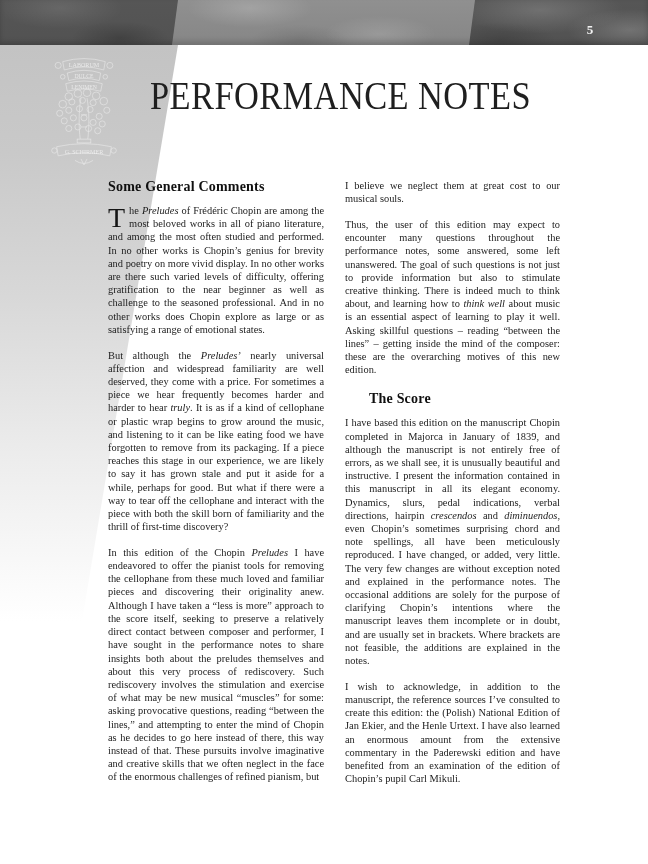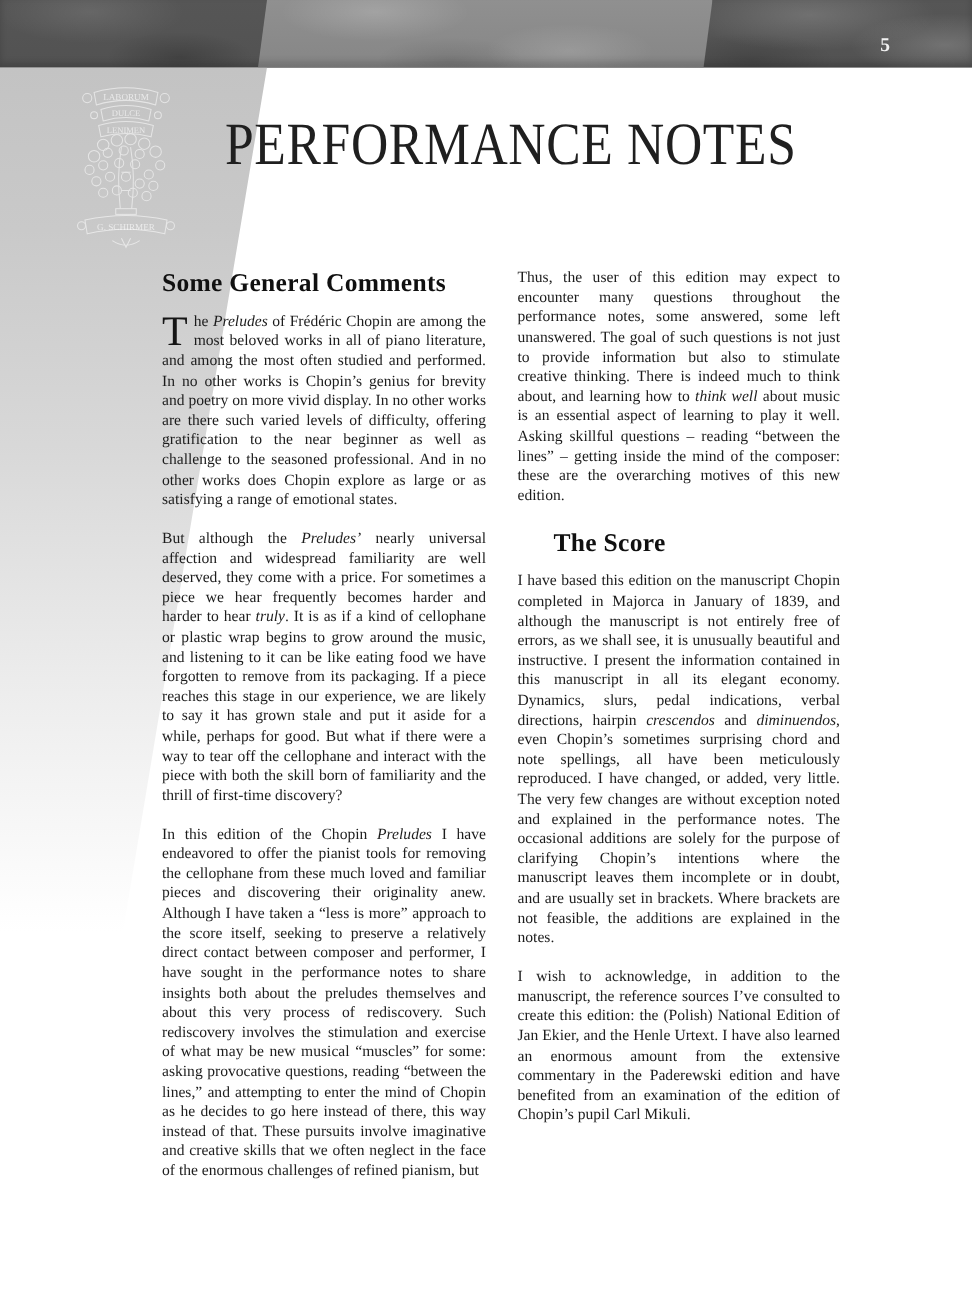--- a/index.html
+++ b/index.html
@@ -45,21 +45,21 @@
   .title{
     position:absolute;left:150px;top:72px;margin:0;
     font-size:40px;font-weight:400;color:#1f1f1f;white-space:nowrap;
     letter-spacing:0.5px;transform:scaleX(0.86);transform-origin:0 0;
   }
   
   .col{position:absolute;top:179px;color:#1c1c1c;}
   .col-left{left:108px;width:216px;}
   .col-right{left:345px;width:215px;}
   .col h2{
-    margin:0 0 9px 0;font-size:17px;font-weight:700;color:#101010;letter-spacing:0.2px;
+    margin:0 0 9px 0;font-size:14px;font-weight:700;color:#101010;letter-spacing:0.2px;
   }
   .col h2.score{margin-top:15px;margin-left:24px;}
   .col p{
     margin:0 0 12.5px 0;font-size:10.4px;line-height:13.2px;text-align:justify;
   }
   .col p:last-child{margin-bottom:0;}
   .dropcap{
     float:left;font-size:28px;line-height:23px;padding:2px 4px 0 0;color:#151515;
   }
 </style>
@@ -126,19 +126,20 @@
   <h1 class="title">PERFORMANCE NOTES</h1>
 
   <div class="col col-left">
     <h2>Some General Comments</h2>
     <p><span class="dropcap">T</span><span>he <i>Preludes</i> of Frédéric Chopin are among the most beloved works in all of piano literature, and among the most often studied and performed. In no other works is Chopin’s genius for brevity and poetry on more vivid display. In no other works are there such varied levels of difficulty, offering gratification to the near beginner as well as challenge to the seasoned professional. And in no other works does Chopin explore as large or as satisfying a range of emotional states.</span></p>
     <p>But although the <i>Preludes’</i> nearly universal affection and widespread familiarity are well deserved, they come with a price. For sometimes a piece we hear frequently becomes harder and harder to hear <i>truly</i>. It is as if a kind of cellophane or plastic wrap begins to grow around the music, and listening to it can be like eating food we have forgotten to remove from its packaging. If a piece reaches this stage in our experience, we are likely to say it has grown stale and put it aside for a while, perhaps for good. But what if there were a way to tear off the cellophane and interact with the piece with both the skill born of familiarity and the thrill of first-time discovery?</p>
     <p>In this edition of the Chopin <i>Preludes</i> I have endeavored to offer the pianist tools for removing the cellophane from these much loved and familiar pieces and discovering their originality anew. Although I have taken a “less is more” approach to the score itself, seeking to preserve a relatively direct contact between composer and performer, I have sought in the performance notes to share insights both about the preludes themselves and about this very process of rediscovery. Such rediscovery involves the stimulation and exercise of what may be new musical “muscles” for some: asking provocative questions, reading “between the lines,” and attempting to enter the mind of Chopin as he decides to go here instead of there, this way instead of that. These pursuits involve imaginative and creative skills that we often neglect in the face of the enormous challenges of refined pianism, but</p>
   </div>
 
   <div class="col col-right">
+    <p>I believe we neglect them at great cost to our musical souls.</p>
     <p>Thus, the user of this edition may expect to encounter many questions throughout the performance notes, some answered, some left unanswered. The goal of such questions is not just to provide information but also to stimulate creative thinking. There is indeed much to think about, and learning how to <i>think well</i> about music is an essential aspect of learning to play it well. Asking skillful questions – reading “between the lines” – getting inside the mind of the composer: these are the overarching motives of this new edition.</p>
     <h2 class="score">The Score</h2>
     <p>I have based this edition on the manuscript Chopin completed in Majorca in January of 1839, and although the manuscript is not entirely free of errors, as we shall see, it is unusually beautiful and instructive. I present the information contained in this manuscript in all its elegant economy. Dynamics, slurs, pedal indications, verbal directions, hairpin <i>crescendos</i> and <i>diminuendos</i>, even Chopin’s sometimes surprising chord and note spellings, all have been meticulously reproduced. I have changed, or added, very little. The very few changes are without exception noted and explained in the performance notes. The occasional additions are solely for the purpose of clarifying Chopin’s intentions where the manuscript leaves them incomplete or in doubt, and are usually set in brackets. Where brackets are not feasible, the additions are explained in the notes.</p>
     <p>I wish to acknowledge, in addition to the manuscript, the reference sources I’ve consulted to create this edition: the (Polish) National Edition of Jan Ekier, and the Henle Urtext. I have also learned an enormous amount from the extensive commentary in the Paderewski edition and have benefited from an examination of the edition of Chopin’s pupil Carl Mikuli.</p>
   </div>
 
 </div>
 
 </body></html>

